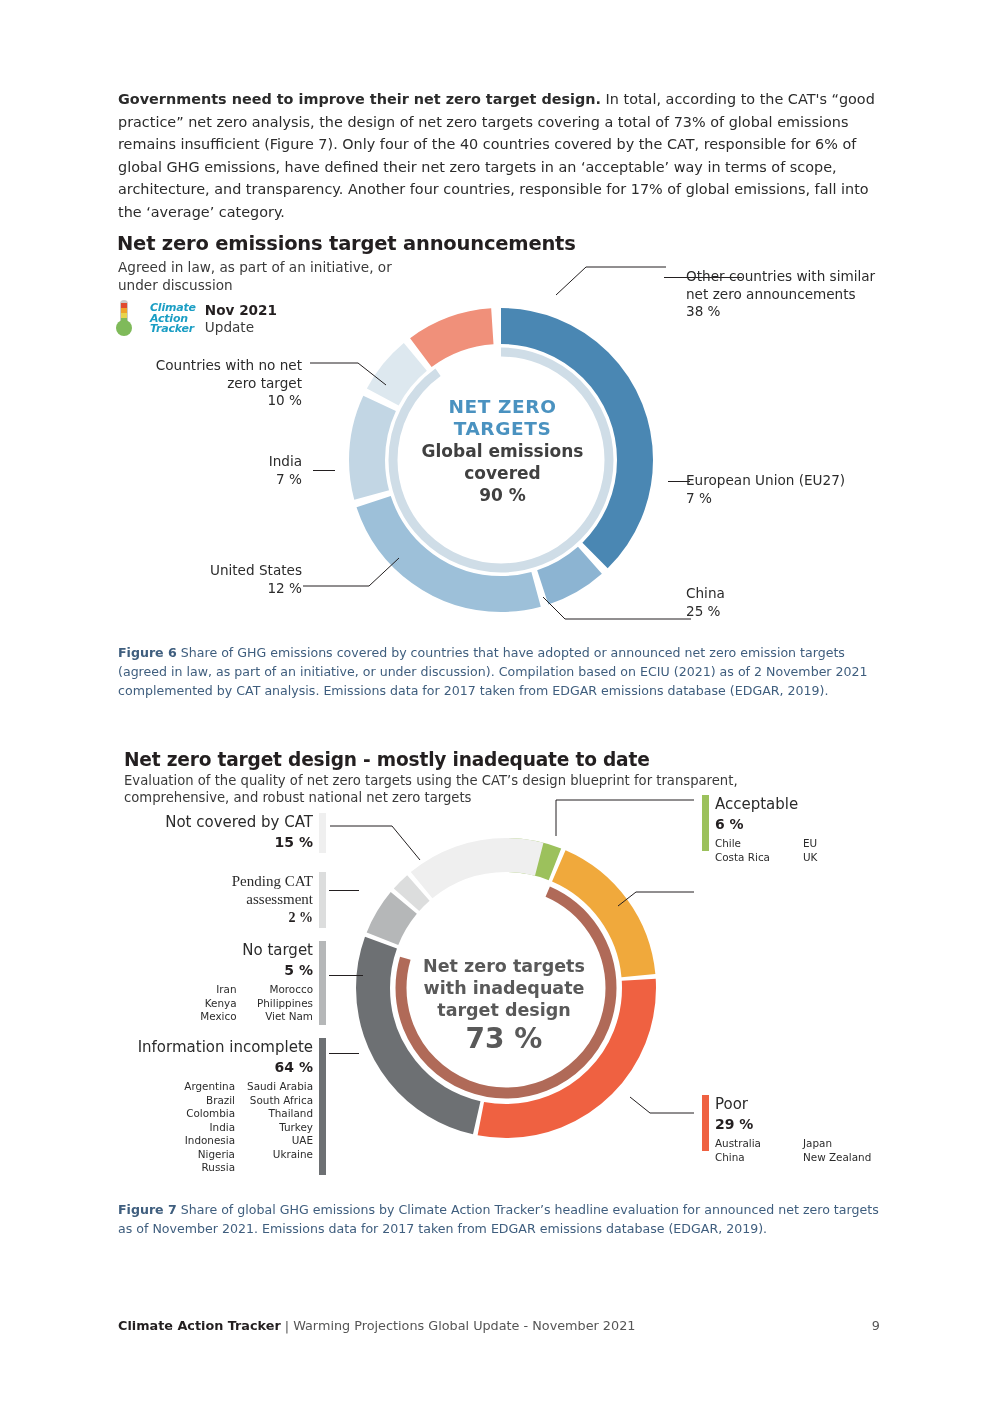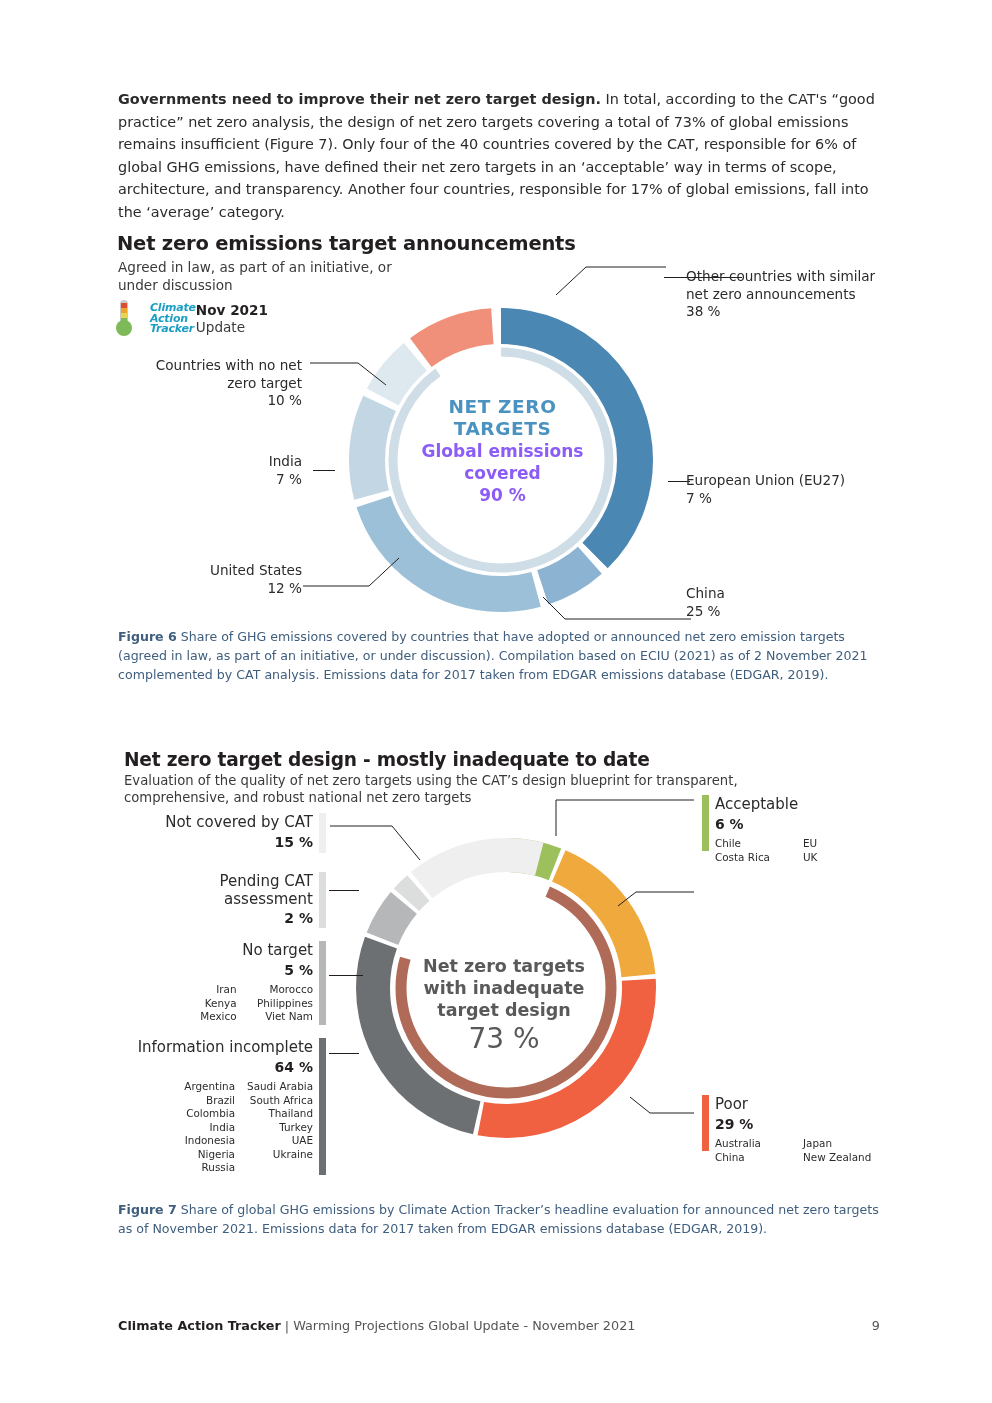--- a/index.html
+++ b/index.html
@@ -79,20 +79,21 @@
   .cat-words {
     margin-left: 16px;
     font-size: 11px;
     font-weight: bold;
     line-height: 10.6px;
     color: #1b9ec4;
     letter-spacing: -0.2px;
     font-style: italic;
   }
   .cat-update {
+    margin-left: 9px;
     font-size: 13.6px;
     line-height: 17px;
   }
   .cat-update .u1 { font-weight: bold; color: #231f20; }
   .cat-update .u2 { color: #3a3a3a; }
 
   
   .donut-wrap { position: absolute; }
   .donut-wrap svg { display: block; }
 
@@ -104,21 +105,21 @@
 
   .center-txt {
     position: absolute;
     text-align: center;
     line-height: 22px;
   }
   .ct-blue {
     font-size: 18.5px; font-weight: bold; color: #4a92c0;
     letter-spacing: 0.6px;
   }
-  .ct-gray { font-size: 17px; font-weight: bold; color: #8b5cf6; }
+  .ct-gray { font-size: 17px; font-weight: bold; color: #404040; }
 
   
   .caption {
     position: absolute;
     width: 762px;
     font-size: 12.6px;
     line-height: 19px;
     color: #3f5e7e;
   }
   .caption b { font-weight: bold; }
@@ -135,21 +136,21 @@
   .fig2-sub {
     position: absolute;
     left: 124px; top: 772px;
     width: 660px;
     font-size: 13.2px;
     line-height: 17px;
     color: #3a3a3a;
   }
 
   .ct2-gray { font-size: 17.5px; font-weight: bold; color: #595959; line-height: 22px; }
-  .ct2-big  { font-size: 28px;   font-weight: normal; color: #595959; line-height: 36px; }
+  .ct2-big  { font-size: 28px;   font-weight: bold; color: #595959; line-height: 36px; }
 
   
   .leg { position: absolute; display: flex; padding-left: 8px; }
   .leg .bar { width: 7px; flex: none; }
   .leg .body { margin-left: 6px; }
   .leg .name { font-size: 15px; color: #2b2b2b; line-height: 19px; }
   .leg .pct  { font-size: 14px; font-weight: bold; color: #231f20; line-height: 20px; }
   .leg .cols { display: flex; margin-top: 3px; font-size: 10.4px; line-height: 13.5px; color: #2b2b2b; }
   .leg .cols .c { width: 88px; }
 
@@ -267,21 +268,21 @@
   </div>
   <div class="lbl r" style="left:150px; top:453px; width:152px;">
     <span>India</span>
     <span class="pct">7 %</span>
   </div>
   <div class="lbl r" style="left:150px; top:357px; width:152px;">
     <span>Countries with no net zero target</span>
     <span class="pct">10 %</span>
   </div>
 
-  <div class="caption" style="left:118px; top:627px;">
+  <div class="caption" style="left:118px; top:643px;">
     <b>Figure 6</b><span>  Share of GHG emissions covered by countries that have adopted or announced net zero emission targets (agreed in law, as part of an initiative, or under discussion). Compilation based on ECIU (2021) as of 2 November 2021 complemented by CAT analysis. Emissions data for 2017 taken from EDGAR emissions database (EDGAR, 2019).</span>
   </div>
 
   <div class="fig2-title">Net zero target design - mostly inadequate to date</div>
   <div class="fig2-sub">Evaluation of the quality of net zero targets using the CAT’s design blueprint for transparent, comprehensive, and robust national net zero targets</div>
 
   <div class="donut-wrap" style="left:336px; top:816px;">
     <svg width="340" height="344" viewBox="0 0 340 344">
       <g transform="translate(170,172)">
 
@@ -352,21 +353,21 @@
 
   <div class="legL" style="left:158px; top:813px;">
     <div class="body" style="width:155px;">
       <div class="name">Not covered by CAT</div>
       <div class="pct">15 %</div>
     </div>
     <div class="bar" style="height:40px; background:#efefef;"></div>
   </div>
 
   <div class="legL" style="left:195px; top:872px;">
-    <div class="body" style="width:118px;">
+    <div class="body" style="width:118px;font-family:Liberation Serif, serif;">
       <div class="name" style="line-height:18px;">Pending CAT assessment</div>
       <div class="pct">2 %</div>
     </div>
     <div class="bar" style="height:56px; background:#dcdddd;"></div>
   </div>
 
   <div class="legL" style="left:160px; top:941px;">
     <div class="body" style="width:153px;">
       <div class="name">No target</div>
       <div class="pct">5 %</div>

